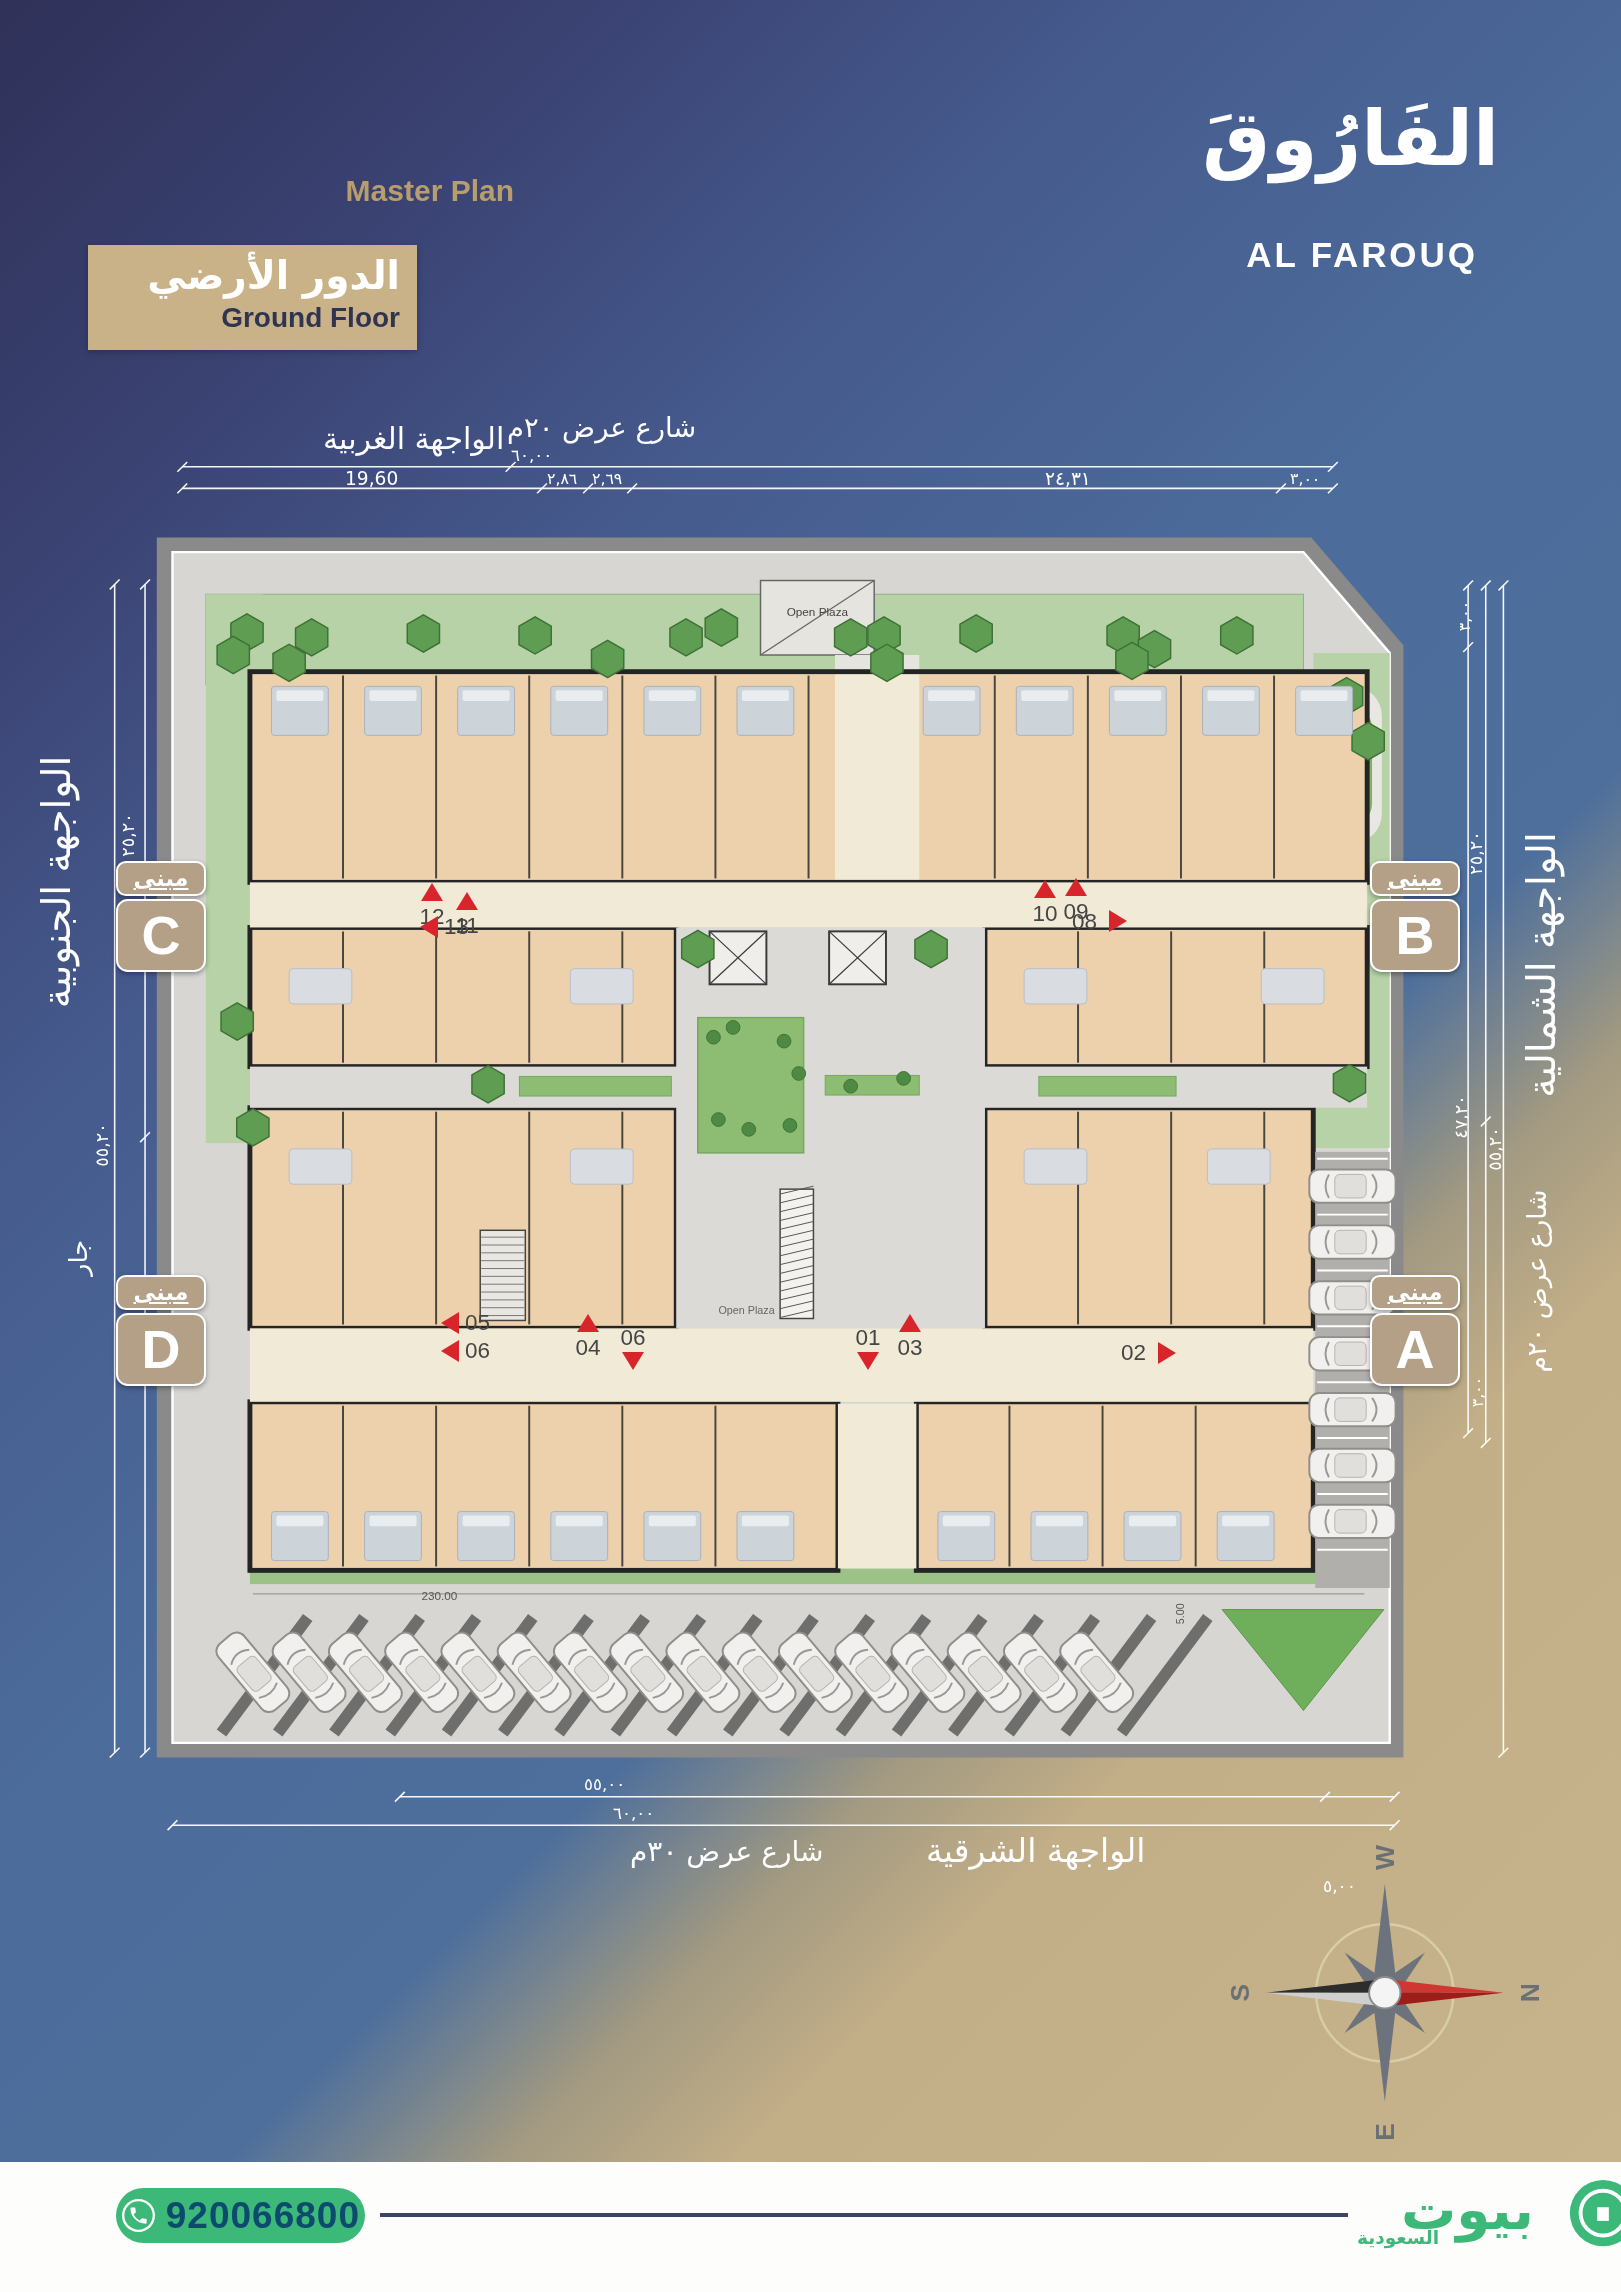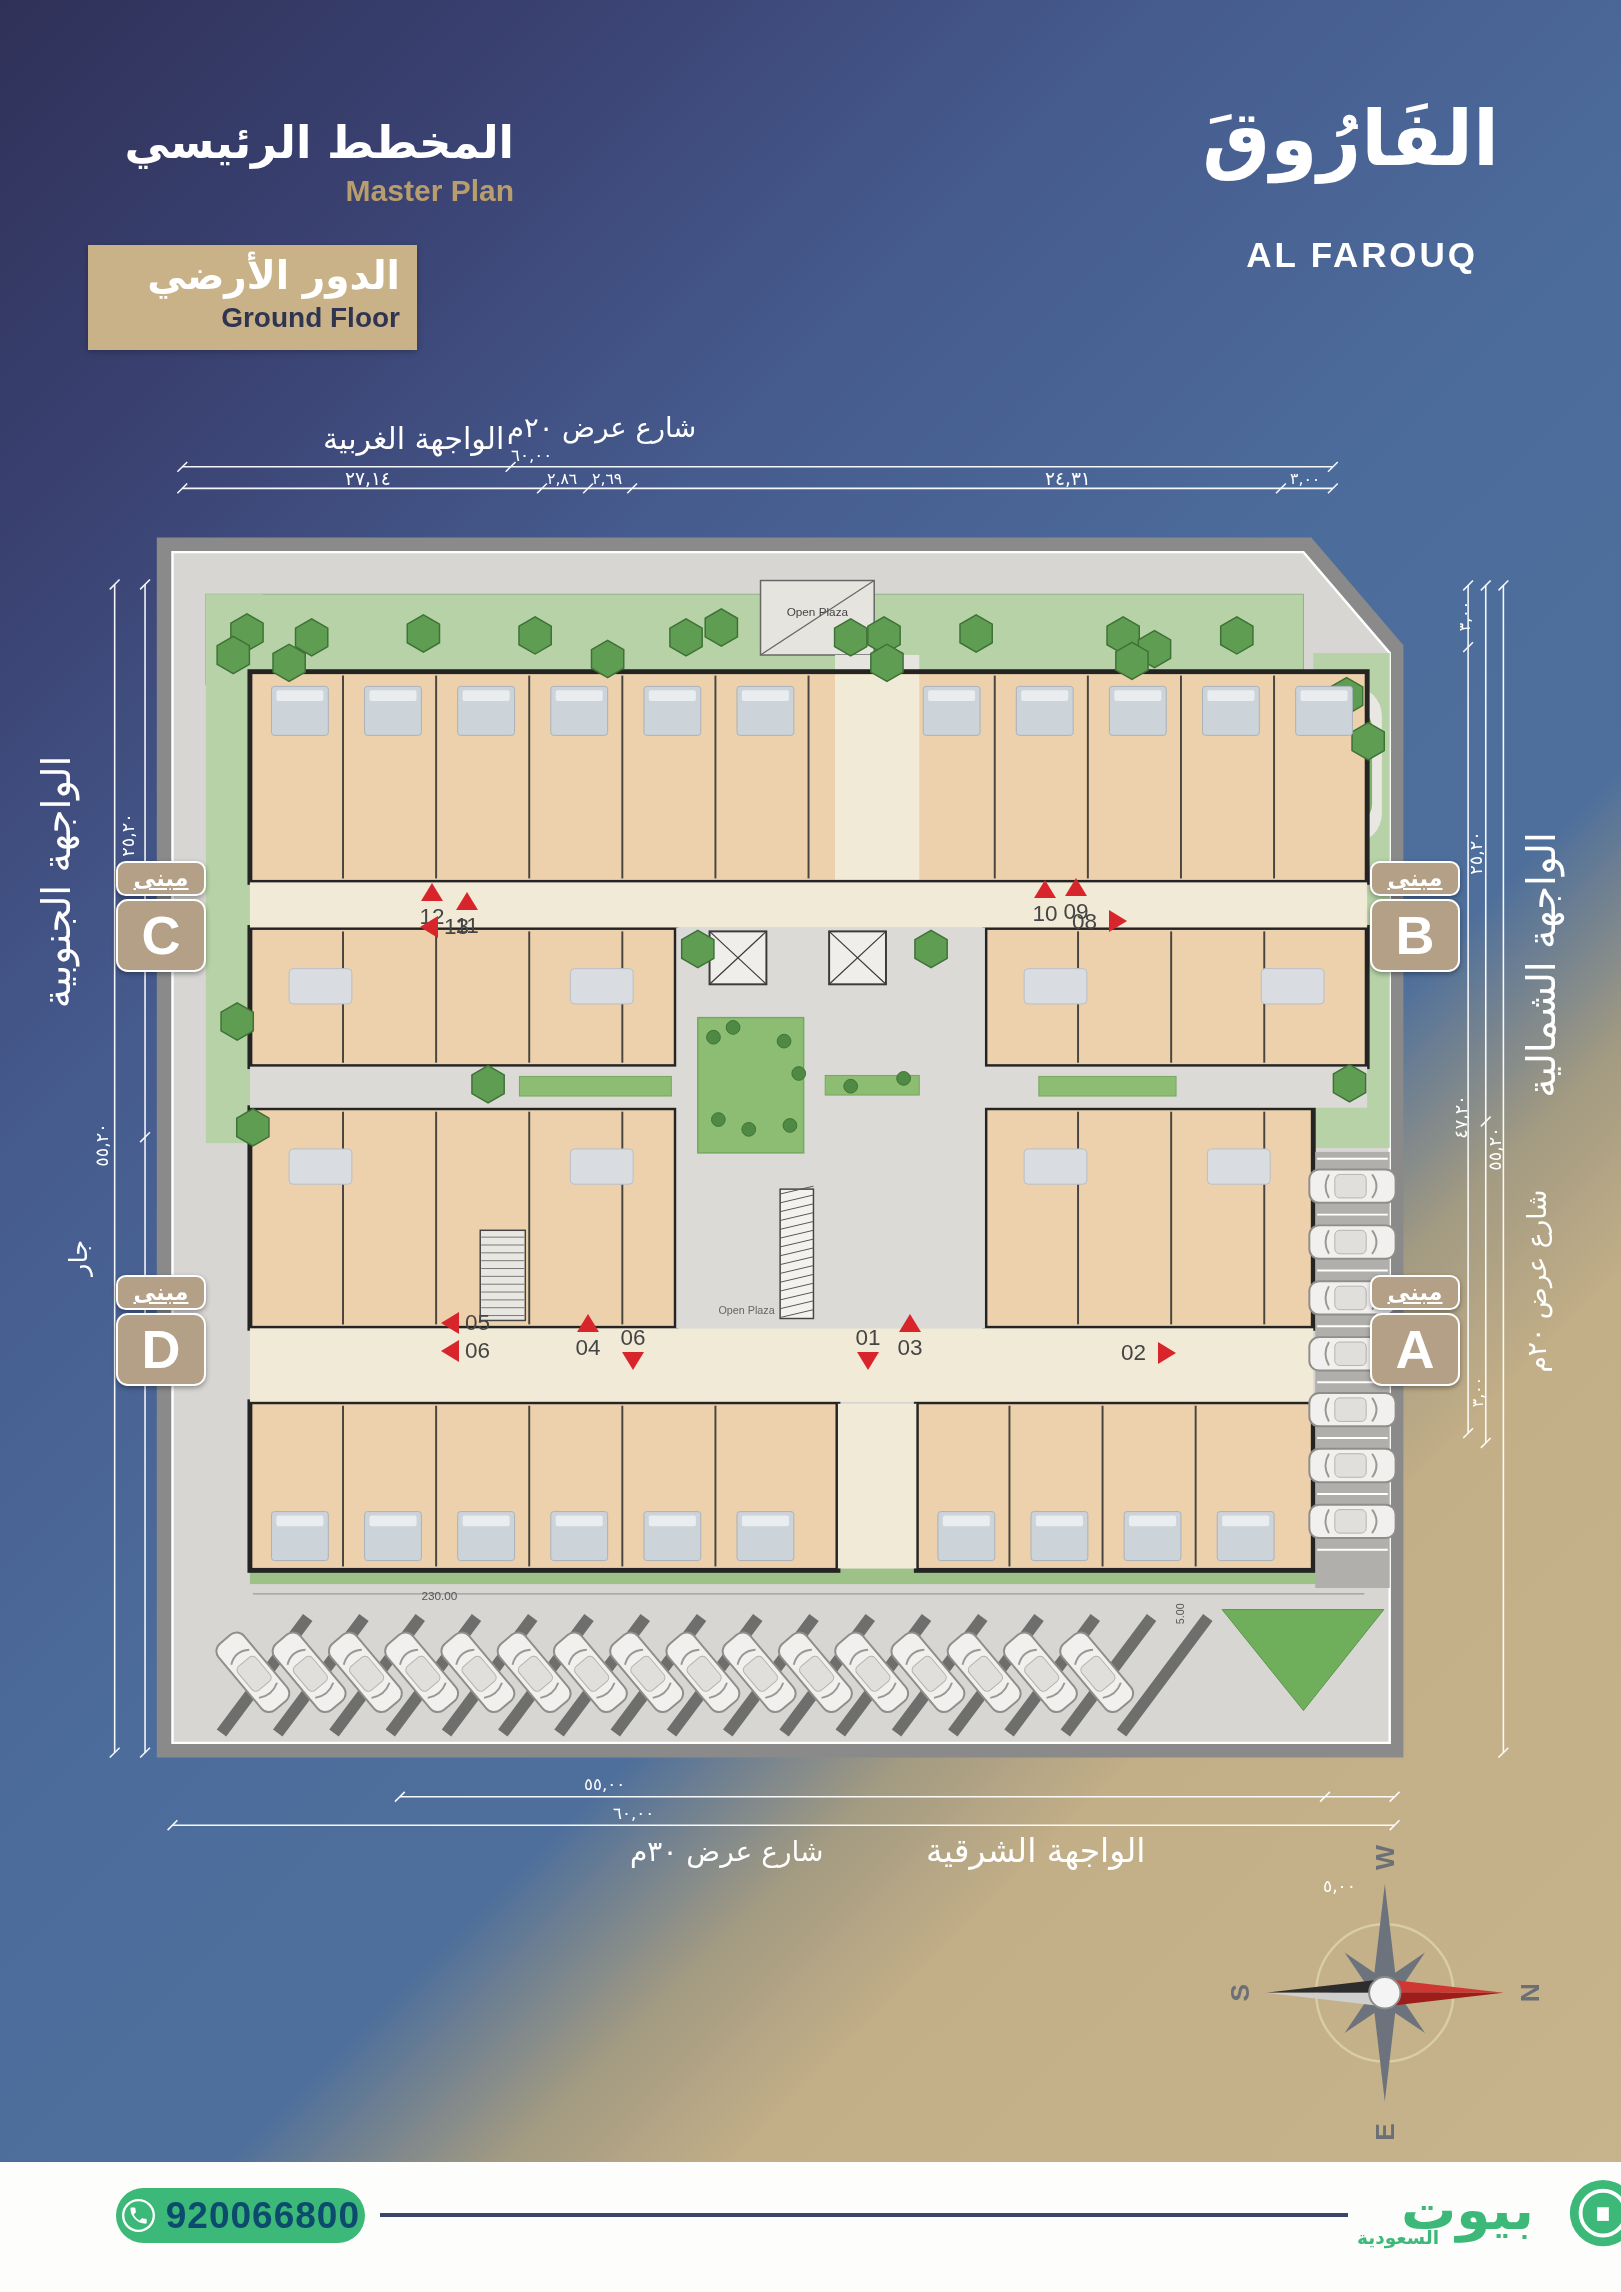--- a/index.html
+++ b/index.html
@@ -496,33 +496,32 @@
       <polygon points="1534,2033 1413,2019 1413,2033" fill="#cf3732"></polygon>
       <polygon points="1534,2033 1413,2033 1413,2047" fill="#9c1d1a"></polygon>
       <circle cx="1413" cy="2033" r="16" fill="#f4f4f4" stroke="#8b8b8b" stroke-width="2"></circle>
       <text x="1561" y="2033" transform="rotate(-90 1561 2033)" font-size="27" font-weight="bold" fill="#6b7077" text-anchor="middle" dominant-baseline="central">N</text>
       <text x="1265" y="2033" transform="rotate(-90 1265 2033)" font-size="27" font-weight="bold" fill="#6b7077" text-anchor="middle" dominant-baseline="central">S</text>
       <text x="1413" y="1895" transform="rotate(-90 1413 1895)" font-size="27" font-weight="bold" fill="#6b7077" text-anchor="middle" dominant-baseline="central">W</text>
       <text x="1413" y="2175" transform="rotate(-90 1413 2175)" font-size="27" font-weight="bold" fill="#6b7077" text-anchor="middle" dominant-baseline="central">E</text>
     </g>
   </svg>
 
-  <div class="abs title-ar ar nowrap">المخطط الرئيسي</div>
   <div class="abs title-en nowrap">Master Plan</div>
   <div class="abs logo-ar ar nowrap">الفَارُوقَ</div>
   <div class="abs floor-box">
     <div class="abs floor-ar ar nowrap">الدور الأرضي</div>
     <div class="abs floor-en nowrap">Ground Floor</div>
   </div>
   <div class="abs logo-en nowrap">AL FAROUQ</div>
 
   <div class="abs dim" style="left:507px;top:412px;font-size:27.4px">شارع عرض ٢٠م</div>
   <div class="abs dim" style="left:323px;top:421px;font-size:30px">الواجهة الغربية</div>
   <div class="abs dim" style="left:511px;top:445px;font-size:16.7px">٦٠,٠٠</div>
-  <div class="abs dim" style="left:345px;top:468px;font-size:18.6px">٢٧,١٤</div>
+  <div class="abs dim" style="left:345px;top:468px;font-size:18.6px">19,60</div>
   <div class="abs dim" style="left:547px;top:469px;font-size:15.7px">٢,٨٦</div>
   <div class="abs dim" style="left:592px;top:469px;font-size:15.7px">٢,٦٩</div>
   <div class="abs dim" style="left:1045px;top:468px;font-size:18.6px">٢٤,٣١</div>
   <div class="abs dim" style="left:1290px;top:469px;font-size:15.7px">٣,٠٠</div>
 
   <div class="abs dim vrot" style="left:56px;top:882px;font-size:39px;letter-spacing:5.9px">الواجهة الجنوبية</div>
   <div class="abs dim vrot" style="left:128px;top:835px;font-size:17.6px">٢٥,٢٠</div>
   <div class="abs dim vrot" style="left:102px;top:1145px;font-size:17.6px">٥٥,٢٠</div>
   <div class="abs dim vrot" style="left:78px;top:1258px;font-size:25.5px">جار</div>
 

